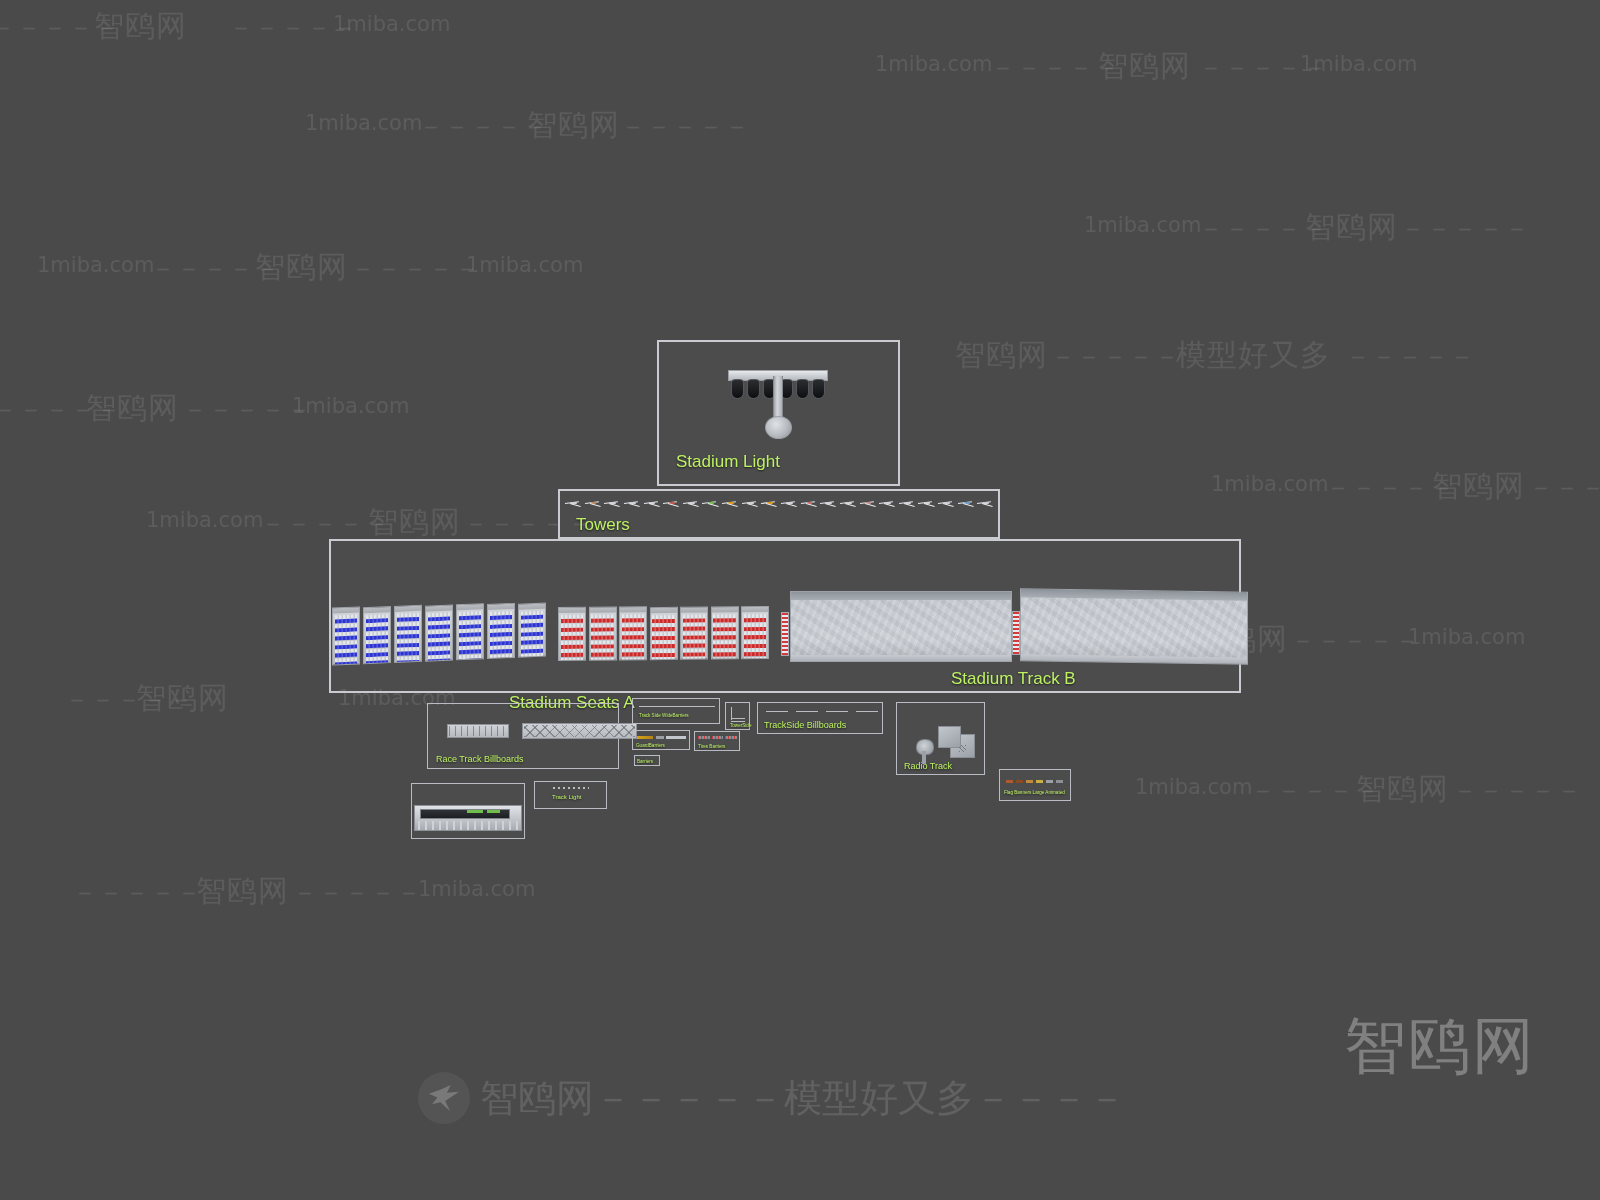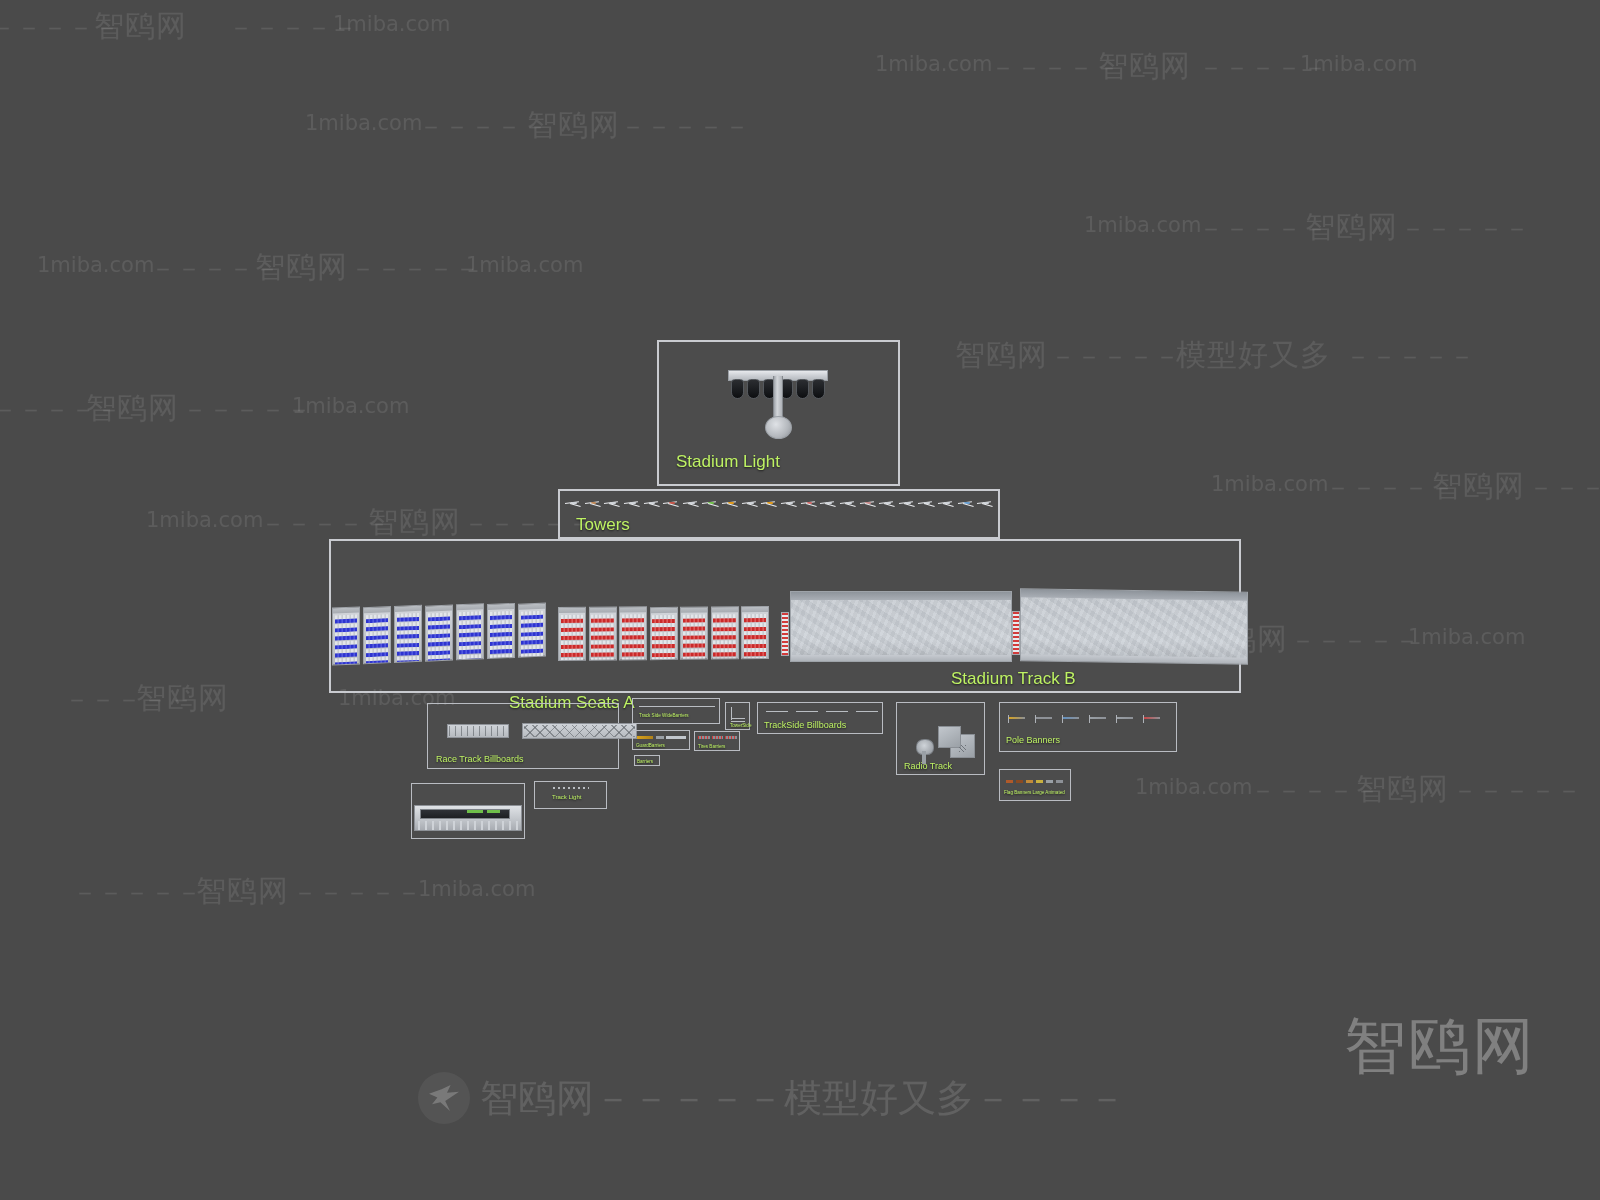--- a/index.html
+++ b/index.html
@@ -712,37 +712,20 @@
 
   <div class="box thin" style="left:896px;top:702px;width:89px;height:73px;">
     <div class="rt-panel" style="left:53px;top:31px;width:25px;height:24px;"></div>
     <div class="rt-panel" style="left:41px;top:23px;width:23px;height:22px;"></div>
     <div style="position:absolute;left:62px;top:42px;width:7px;height:7px;background:repeating-linear-gradient(45deg,#6f747a 0 1px,transparent 1px 3px);"></div>
     <div class="rt-dish" style="left:19px;top:36px;width:18px;height:16px;"></div>
     <div class="rt-mast" style="left:25px;top:48px;width:4px;height:13px;"></div>
     <div class="box-label lbl-md" style="left:7px;top:58px;">Radio Track</div>
   </div>
 
-  <div class="box thin" style="left:999px;top:702px;width:178px;height:50px;">
-    <div id="pole-banner-row" style="position:absolute;left:8px;top:10px;width:162px;height:12px;">
-        <div class="pbanner" style="left: 0px; top: 4px; width: 16.74px; background: linear-gradient(90deg, rgb(217, 162, 26), rgb(141, 145, 151));"></div>
-        <div class="pbanner-pole" style="left: 0px; top: 2px; height: 8px;"></div>
-        <div class="pbanner" style="left: 27px; top: 4px; width: 16.74px; background: linear-gradient(90deg, rgb(141, 145, 151), rgb(141, 145, 151));"></div>
-        <div class="pbanner-pole" style="left: 27px; top: 2px; height: 8px;"></div>
-        <div class="pbanner" style="left: 54px; top: 4px; width: 16.74px; background: linear-gradient(90deg, rgb(95, 143, 192), rgb(141, 145, 151));"></div>
-        <div class="pbanner-pole" style="left: 54px; top: 2px; height: 8px;"></div>
-        <div class="pbanner" style="left: 81px; top: 4px; width: 16.74px; background: linear-gradient(90deg, rgb(154, 160, 166), rgb(141, 145, 151));"></div>
-        <div class="pbanner-pole" style="left: 81px; top: 2px; height: 8px;"></div>
-        <div class="pbanner" style="left: 108px; top: 4px; width: 16.74px; background: linear-gradient(90deg, rgb(154, 160, 166), rgb(141, 145, 151));"></div>
-        <div class="pbanner-pole" style="left: 108px; top: 2px; height: 8px;"></div>
-        <div class="pbanner" style="left: 135px; top: 4px; width: 16.74px; background: linear-gradient(90deg, rgb(201, 64, 64), rgb(141, 145, 151));"></div>
-        <div class="pbanner-pole" style="left: 135px; top: 2px; height: 8px;"></div>
-      </div>
-    <div class="box-label lbl-md" style="left:6px;top:32px;">Pole Banners</div>
-  </div>
 
   <div class="box thin" style="left:999px;top:769px;width:72px;height:32px;">
     <div id="flag-banner-row" style="position:absolute;left:6px;top:8px;width:60px;height:8px;">
         <div style="position: absolute; left: 0px; top: 2px; width: 6.8px; height: 3px; background: rgb(176, 90, 42);"></div>
         <div style="position: absolute; left: 10px; top: 2px; width: 6.8px; height: 3px; background: rgb(138, 74, 34);"></div>
         <div style="position: absolute; left: 20px; top: 2px; width: 6.8px; height: 3px; background: rgb(194, 138, 58);"></div>
         <div style="position: absolute; left: 30px; top: 2px; width: 6.8px; height: 3px; background: rgb(201, 176, 64);"></div>
         <div style="position: absolute; left: 40px; top: 2px; width: 6.8px; height: 3px; background: rgb(154, 160, 166);"></div>
         <div style="position: absolute; left: 50px; top: 2px; width: 6.8px; height: 3px; background: rgb(141, 145, 151);"></div>
       </div>

